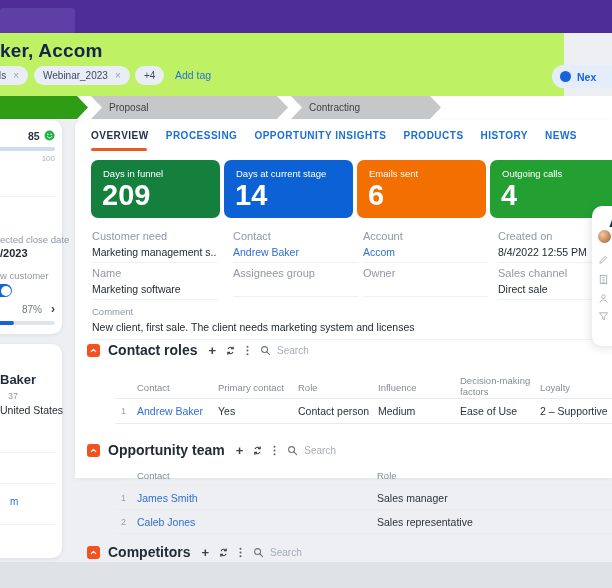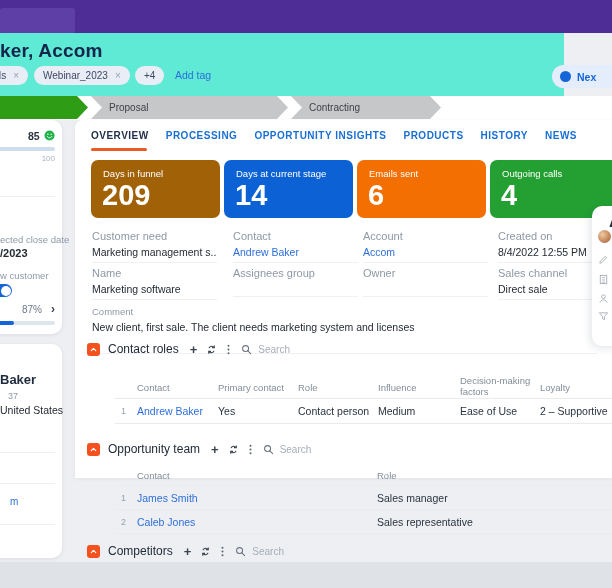--- a/index.html
+++ b/index.html
@@ -7,21 +7,21 @@
   .screen {
     position:relative; width:612px; height:588px; overflow:hidden;
     background:#edeff2;
     font-family:"Liberation Sans","DejaVu Sans",sans-serif;
     color:#252b35;
   }
   
   .topbar { position:absolute; left:0; top:0; width:612px; height:33px; background:#4f2d96; }
   .topbar-block { position:absolute; left:0; top:8px; width:75px; height:26px; background:#5d3fa6; border-radius:3px; }
   
-  .page-head { position:absolute; left:0; top:33px; width:564px; height:63px; background:#5eead4; }
+  .page-head { position:absolute; left:0; top:33px; width:564px; height:63px; background:#bef264; }
   .page-title { position:absolute; left:0; top:7px; font-size:19px; font-weight:700; color:#14254c; letter-spacing:.2px; white-space:nowrap; }
   .tag { position:absolute; top:33px; height:19px; background:#e9edf6; border-radius:10px; display:flex; align-items:center; padding:0 9px; font-size:10px; font-weight:500; color:#3d4a63; white-space:nowrap; }
   .tag .x { margin-left:7px; color:#9aa2b5; font-size:10px; }
   .tag-clipped { left:-34px; width:62px; justify-content:flex-end; }
   .tag-webinar { left:34px; }
   .tag-more { left:135px; }
   .add-tag { position:absolute; left:175px; top:36px; font-size:10.5px; font-weight:500; color:#2e6fd9; cursor:pointer; }
   .next-btn { position:absolute; left:552px; top:32px; width:72px; height:23px; background:#e4edfb; border-radius:12px; display:flex; align-items:center; padding:0 8px; }
   .next-dot { width:11px; height:11px; border-radius:50%; background:#1565d8; margin-right:6px; flex:0 0 auto; }
   .next-label { font-size:10.5px; font-weight:600; color:#1565d8; white-space:nowrap; }
@@ -71,25 +71,25 @@
   .kpi-3 { left:282px; width:129px; } .kpi-4 { left:415px; width:192px; }
   
   .field { position:absolute; width:125px; }
   .field .lbl { font-size:11px; color:#8f98a6; margin-bottom:4px; white-space:nowrap; }
   .field .val { font-size:10.5px; color:#252b35; min-height:14px; padding-bottom:4px; border-bottom:1px solid #eef0f3; white-space:nowrap; overflow:hidden; }
   .field .val.link { color:#2e6fd9; font-weight:500; }
   .fr1 { top:110px; } .fr2 { top:147px; }
   .fc1 { left:17px; } .fc2 { left:158px; } .fc3 { left:288px; } .fc4 { left:423px; width:110px; }
   .comment-field { position:absolute; left:17px; top:186px; width:505px; }
   .comment-field .lbl { font-size:9.5px; color:#8f98a6; margin-bottom:4px; }
-  .comment-field .val { font-size:10.5px; color:#252b35; padding-bottom:20px; border-bottom:1px solid #eef0f3; white-space:nowrap; }
+  .comment-field .val { font-size:10.5px; color:#252b35; padding-bottom:6px; border-bottom:1px solid #eef0f3; white-space:nowrap; }
   
   .sec-head { position:absolute; left:12px; display:flex; align-items:center; }
   .sec-collapse { width:13px; height:13px; border-radius:3px; background:#f4511e; display:flex; align-items:center; justify-content:center; margin-right:8px; flex:0 0 auto; }
-  .sec-title { font-size:12px; font-weight:400; color:#222b38; white-space:nowrap; }
+  .sec-title { font-size:14px; font-weight:700; color:#222b38; white-space:nowrap; }
   .sec-plus { margin-left:11px; font-size:13px; font-weight:600; color:#3a424d; line-height:1; cursor:pointer; }
   .sec-refresh { margin-left:9px; width:11px; height:11px; cursor:pointer; }
   .sec-kebab { margin-left:10px; width:3px; height:11px; cursor:pointer; }
   .sec-search { margin-left:11px; width:11px; height:11px; cursor:pointer; }
   .sec-placeholder { margin-left:6px; font-size:10px; color:#a7aeb9; }
   .sh-roles { top:222px; } .sh-team { top:322px; } .sh-competitors { top:424px; }
   
   .th { position:absolute; font-size:9.5px; color:#848d99; white-space:nowrap; }
   .th.wrap { white-space:normal; width:72px; line-height:1.2; }
   .td { position:absolute; font-size:10.5px; color:#2b3340; white-space:nowrap; }
@@ -185,21 +185,21 @@
     <div class="tabs">
       <span class="tab active">OVERVIEW</span>
       <span class="tab">PROCESSING</span>
       <span class="tab">OPPORTUNITY INSIGHTS</span>
       <span class="tab">PRODUCTS</span>
       <span class="tab">HISTORY</span>
       <span class="tab">NEWS</span>
     </div>
     <div class="tab-underline"></div>
 
-    <div class="kpi kpi-1" style="background:#a16207">
+    <div class="kpi kpi-1" style="background:#15803d">
       <div class="kpi-label">Days in funnel</div>
       <div class="kpi-value">209</div>
     </div>
     <div class="kpi kpi-2" style="background:#0c62d4">
       <div class="kpi-label">Days at current stage</div>
       <div class="kpi-value">14</div>
     </div>
     <div class="kpi kpi-3" style="background:#f36f01">
       <div class="kpi-label">Emails sent</div>
       <div class="kpi-value">6</div>

